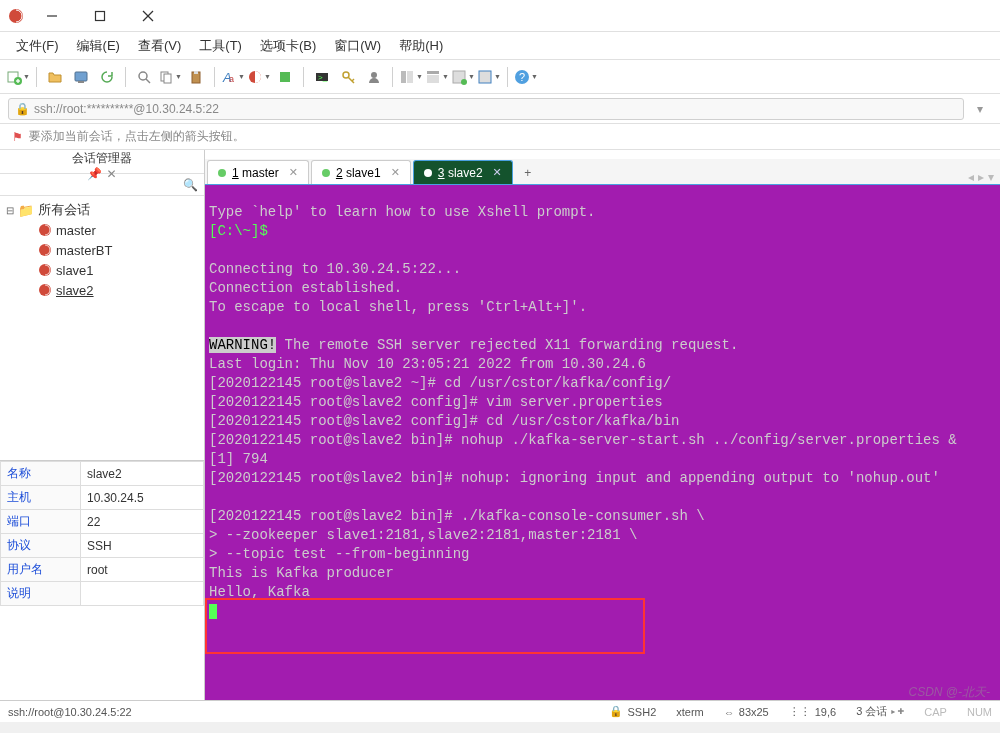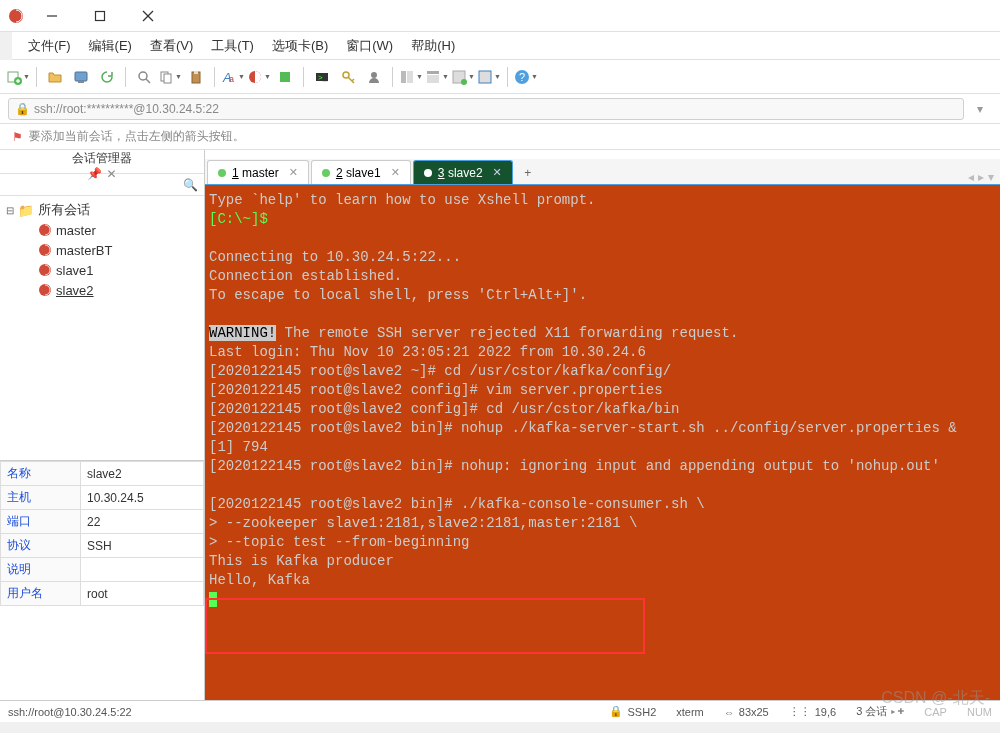--- a/index.html
+++ b/index.html
@@ -6,21 +6,21 @@
 body { font-family: "Microsoft YaHei", "Segoe UI", sans-serif; font-size: 12px; background: #f0f0f0; width: 1000px; height: 733px; overflow: hidden; position: relative; }
 
 
 .titlebar { height: 32px; background: #fff; display: flex; align-items: center; padding: 0 8px; border-bottom: 1px solid #e0e0e0; }
 .titlebar .app-icon { width: 16px; height: 16px; margin-right: 8px; }
 .titlebar .title { flex: 1; font-size: 12px; color: #333; }
 .titlebar .win-controls { display: flex; gap: 8px; }
 .titlebar .win-btn { width: 40px; height: 28px; display: flex; align-items: center; justify-content: center; color: #333; cursor: pointer; }
 
 
-.menubar { height: 28px; background: #fff; display: flex; align-items: center; padding: 0 8px; border-bottom: 1px solid #e0e0e0; gap: 2px; margin-left: 12px; }
+.menubar { height: 28px; background: #fff; display: flex; align-items: center; padding: 0 8px; border-bottom: 1px solid #e0e0e0; gap: 2px; }
 .menubar .menu-item { padding: 4px 8px; cursor: pointer; font-size: 13px; color: #333; }
 
 
 .toolbar { height: 34px; background: #fff; display: flex; align-items: center; padding: 0 6px; border-bottom: 1px solid #e0e0e0; gap: 2px; }
 .tool-btn { width: 24px; height: 24px; display: flex; align-items: center; justify-content: center; cursor: pointer; border-radius: 2px; position: relative; }
 .tool-sep { width: 1px; height: 20px; background: #d0d0d0; margin: 0 4px; }
 .tool-dd { font-size: 7px; color: #666; margin-left: 1px; }
 
 
 .addressbar { height: 30px; background: #fff; display: flex; align-items: center; padding: 0 8px; border-bottom: 1px solid #e0e0e0; }
@@ -64,31 +64,31 @@
 .tab.active { background: #14532d; color: #fff; border-color: #4aa0e0; }
 .tab .dot { width: 8px; height: 8px; border-radius: 50%; background: #6c6; }
 .tab.active .dot { background: #fff; }
 .tab .num { text-decoration: underline; }
 .tab .close { color: #999; margin-left: 4px; font-size: 11px; }
 .tab.active .close { color: #cce; }
 .tab-add { width: 22px; height: 22px; display: flex; align-items: center; justify-content: center; cursor: pointer; color: #666; margin-left: 2px; }
 .tab-nav { margin-left: auto; display: flex; align-items: center; gap: 4px; padding-right: 6px; color: #bbb; }
 
 
-.terminal { flex: 1; background: #c2410c; color: #ccc; font-family: "Consolas", "Courier New", monospace; font-size: 14px; line-height: 19px; padding: 6px 4px; white-space: pre; overflow: hidden; position: relative; }
+.terminal { flex: 1; background: #a21caf; color: #ccc; font-family: "Consolas", "Courier New", monospace; font-size: 14px; line-height: 19px; padding: 18px 4px; white-space: pre; overflow: hidden; position: relative; }
 .terminal .green { color: #5f5; }
 .terminal .inv { background: #ccc; color: #000; }
 .terminal .hl-box { position: absolute; border: 2px solid #f33; pointer-events: none; }
 .terminal .cursor { display: inline-block; width: 8px; height: 15px; background: #5f5; vertical-align: middle; }
 
 
 .statusbar { height: 22px; background: #fff; border-top: 1px solid #ccc; display: flex; align-items: center; padding: 0 8px; font-size: 11px; color: #555; gap: 32px; }
 .statusbar .sect { display: flex; align-items: center; gap: 4px; }
 .statusbar .right { margin-left: auto; display: flex; gap: 20px; }
-.watermark { position: absolute; right: 10px; bottom: 24px; color: rgba(150,150,150,0.5); font-size: 16px; }
+.watermark { position: absolute; right: 10px; bottom: 32px; color: rgba(150,150,150,0.5); font-size: 12px; font-style: italic; }
 
 svg { display: block; }
 </style>
 </head>
 <body>
 
 <div class="titlebar">
   <span class="app-icon">
     <svg width="16" height="16" viewBox="0 0 16 16">
         <circle cx="8" cy="8" r="7" fill="#d04a3a"></circle>
@@ -335,26 +335,26 @@
             </tr>
             <tr>
               <td class="k">端口</td>
               <td class="v">22</td>
             </tr>
             <tr>
               <td class="k">协议</td>
               <td class="v">SSH</td>
             </tr>
             <tr>
+              <td class="k">用户名</td>
+              <td class="v">root</td>
+            </tr>
+            <tr>
               <td class="k">说明</td>
               <td class="v"></td>
-            </tr>
-            <tr>
-              <td class="k">用户名</td>
-              <td class="v">root</td>
             </tr>
           </tbody>
         </table>
     </div>
   </div>
 
   <div class="content">
     <div class="tabstrip">
       <div id="tabs-host" style="display:flex">
           <div class="tab">

